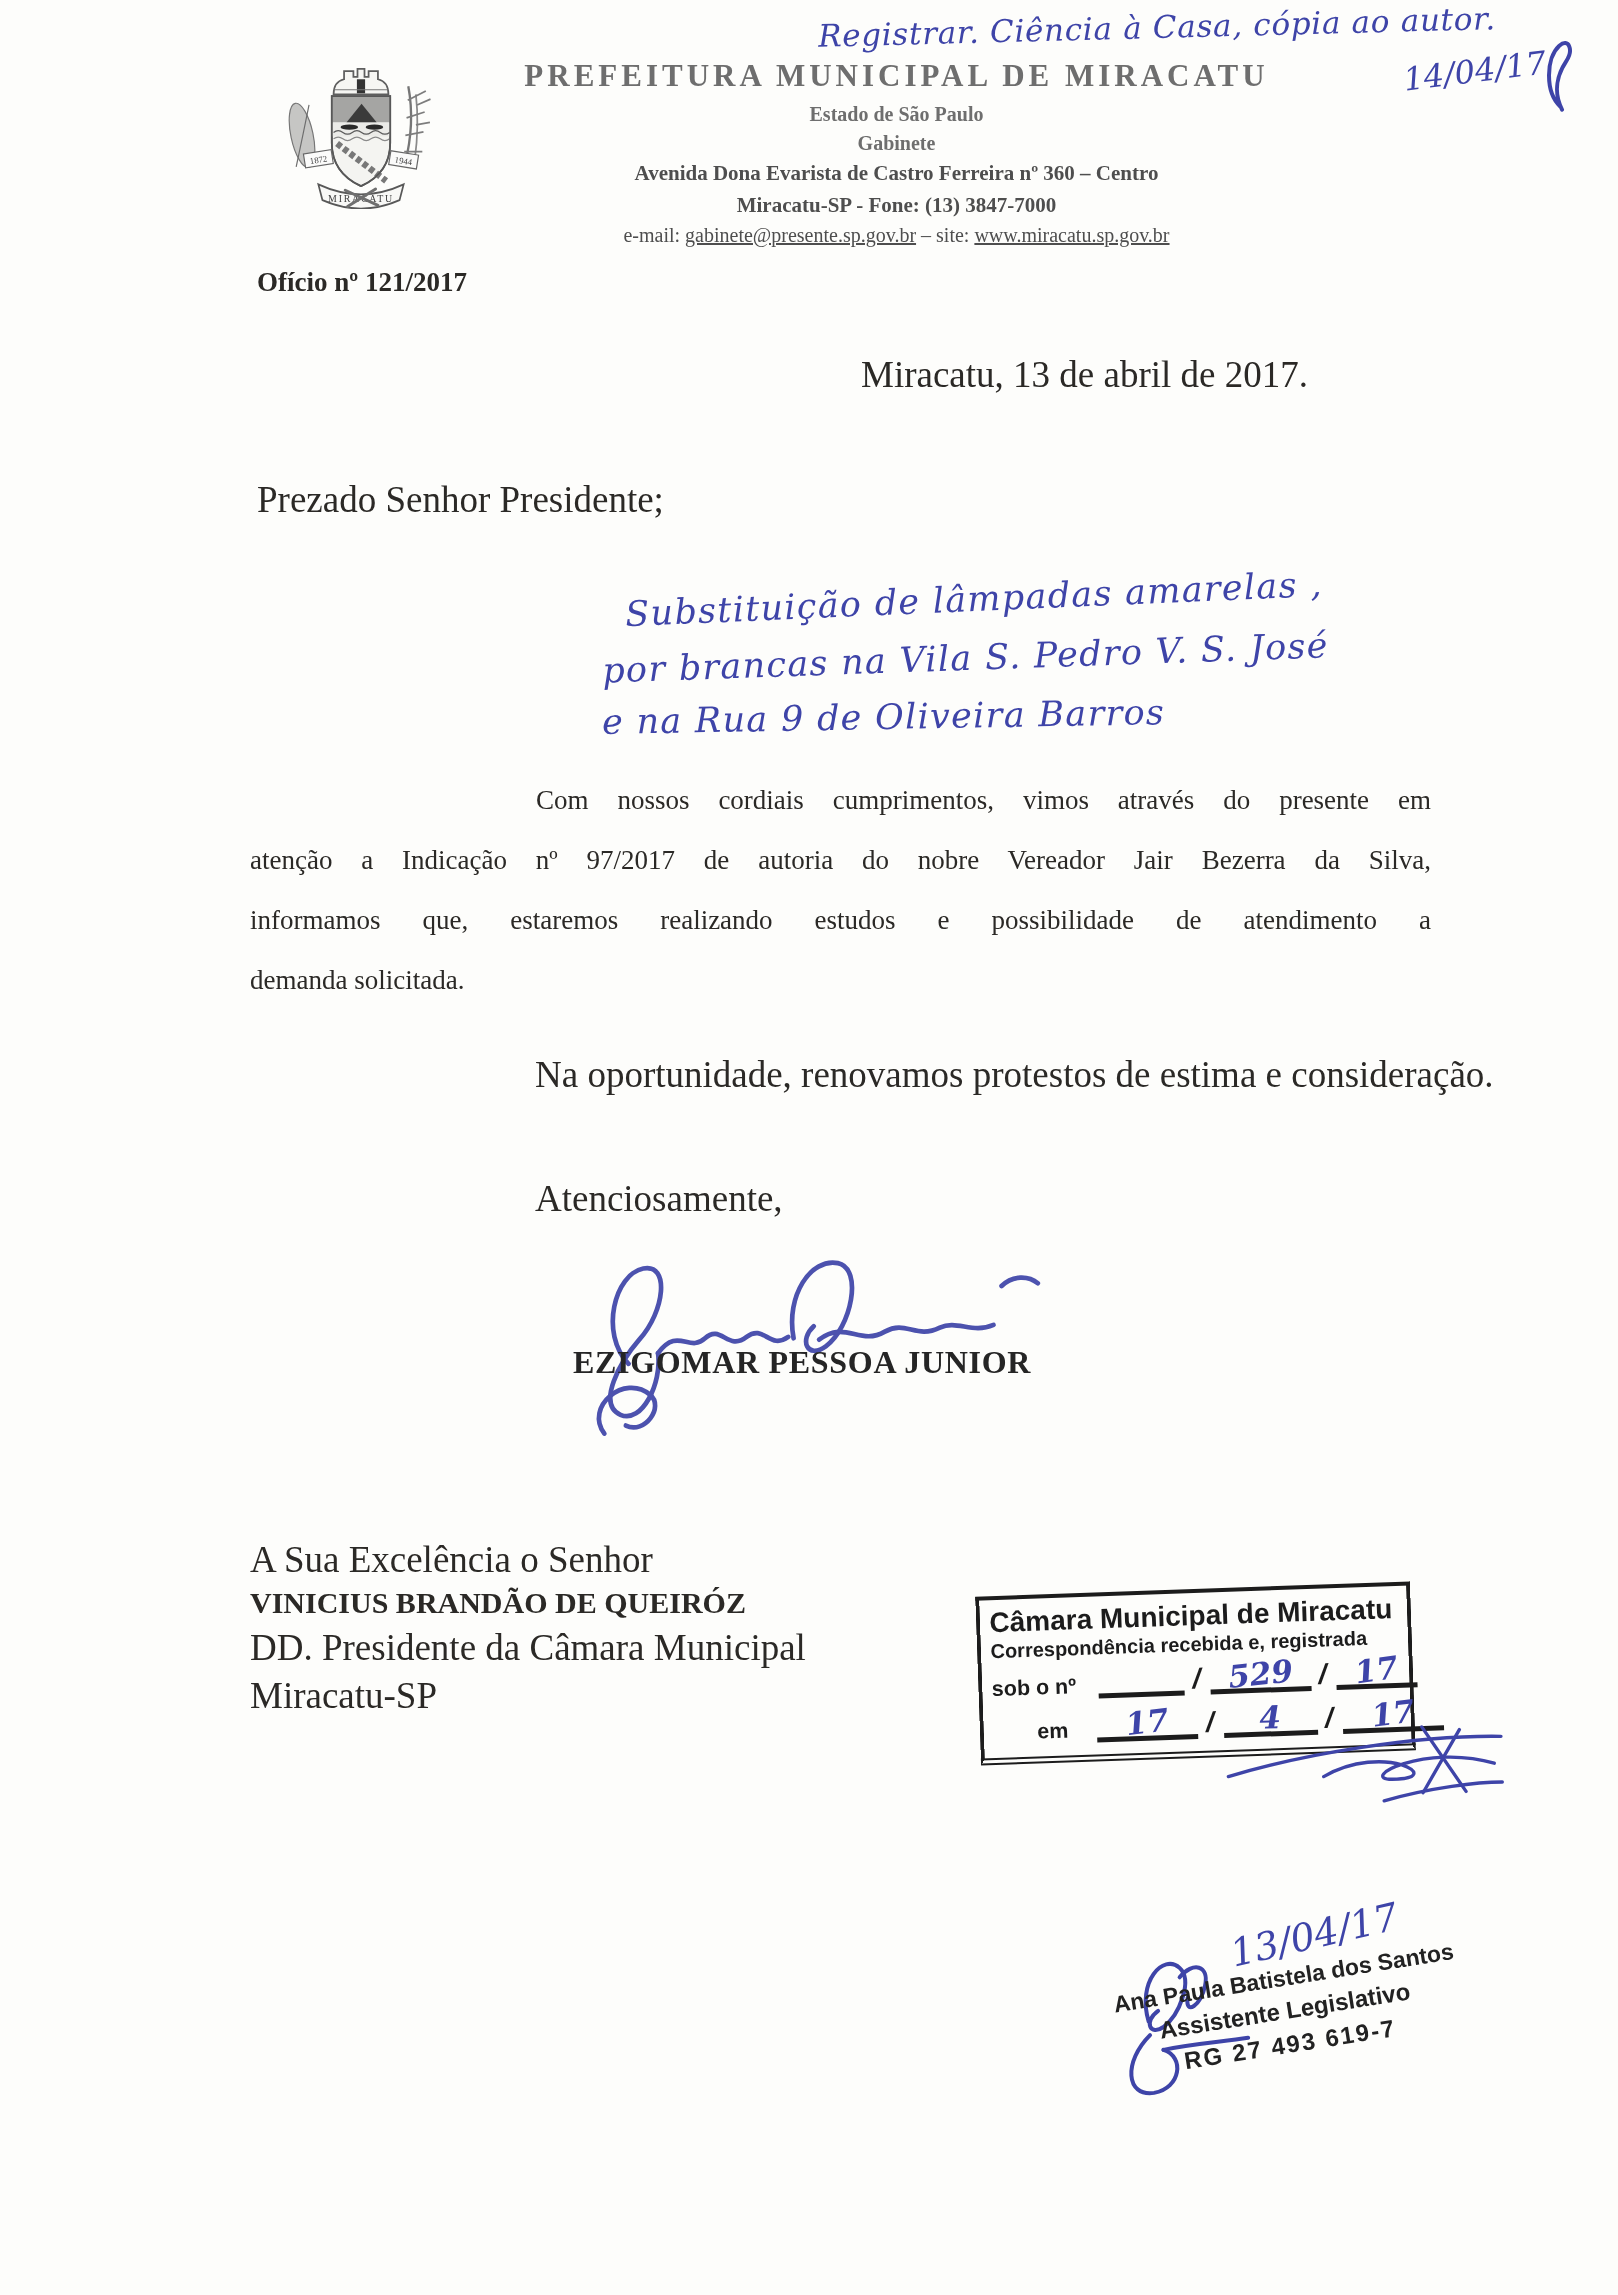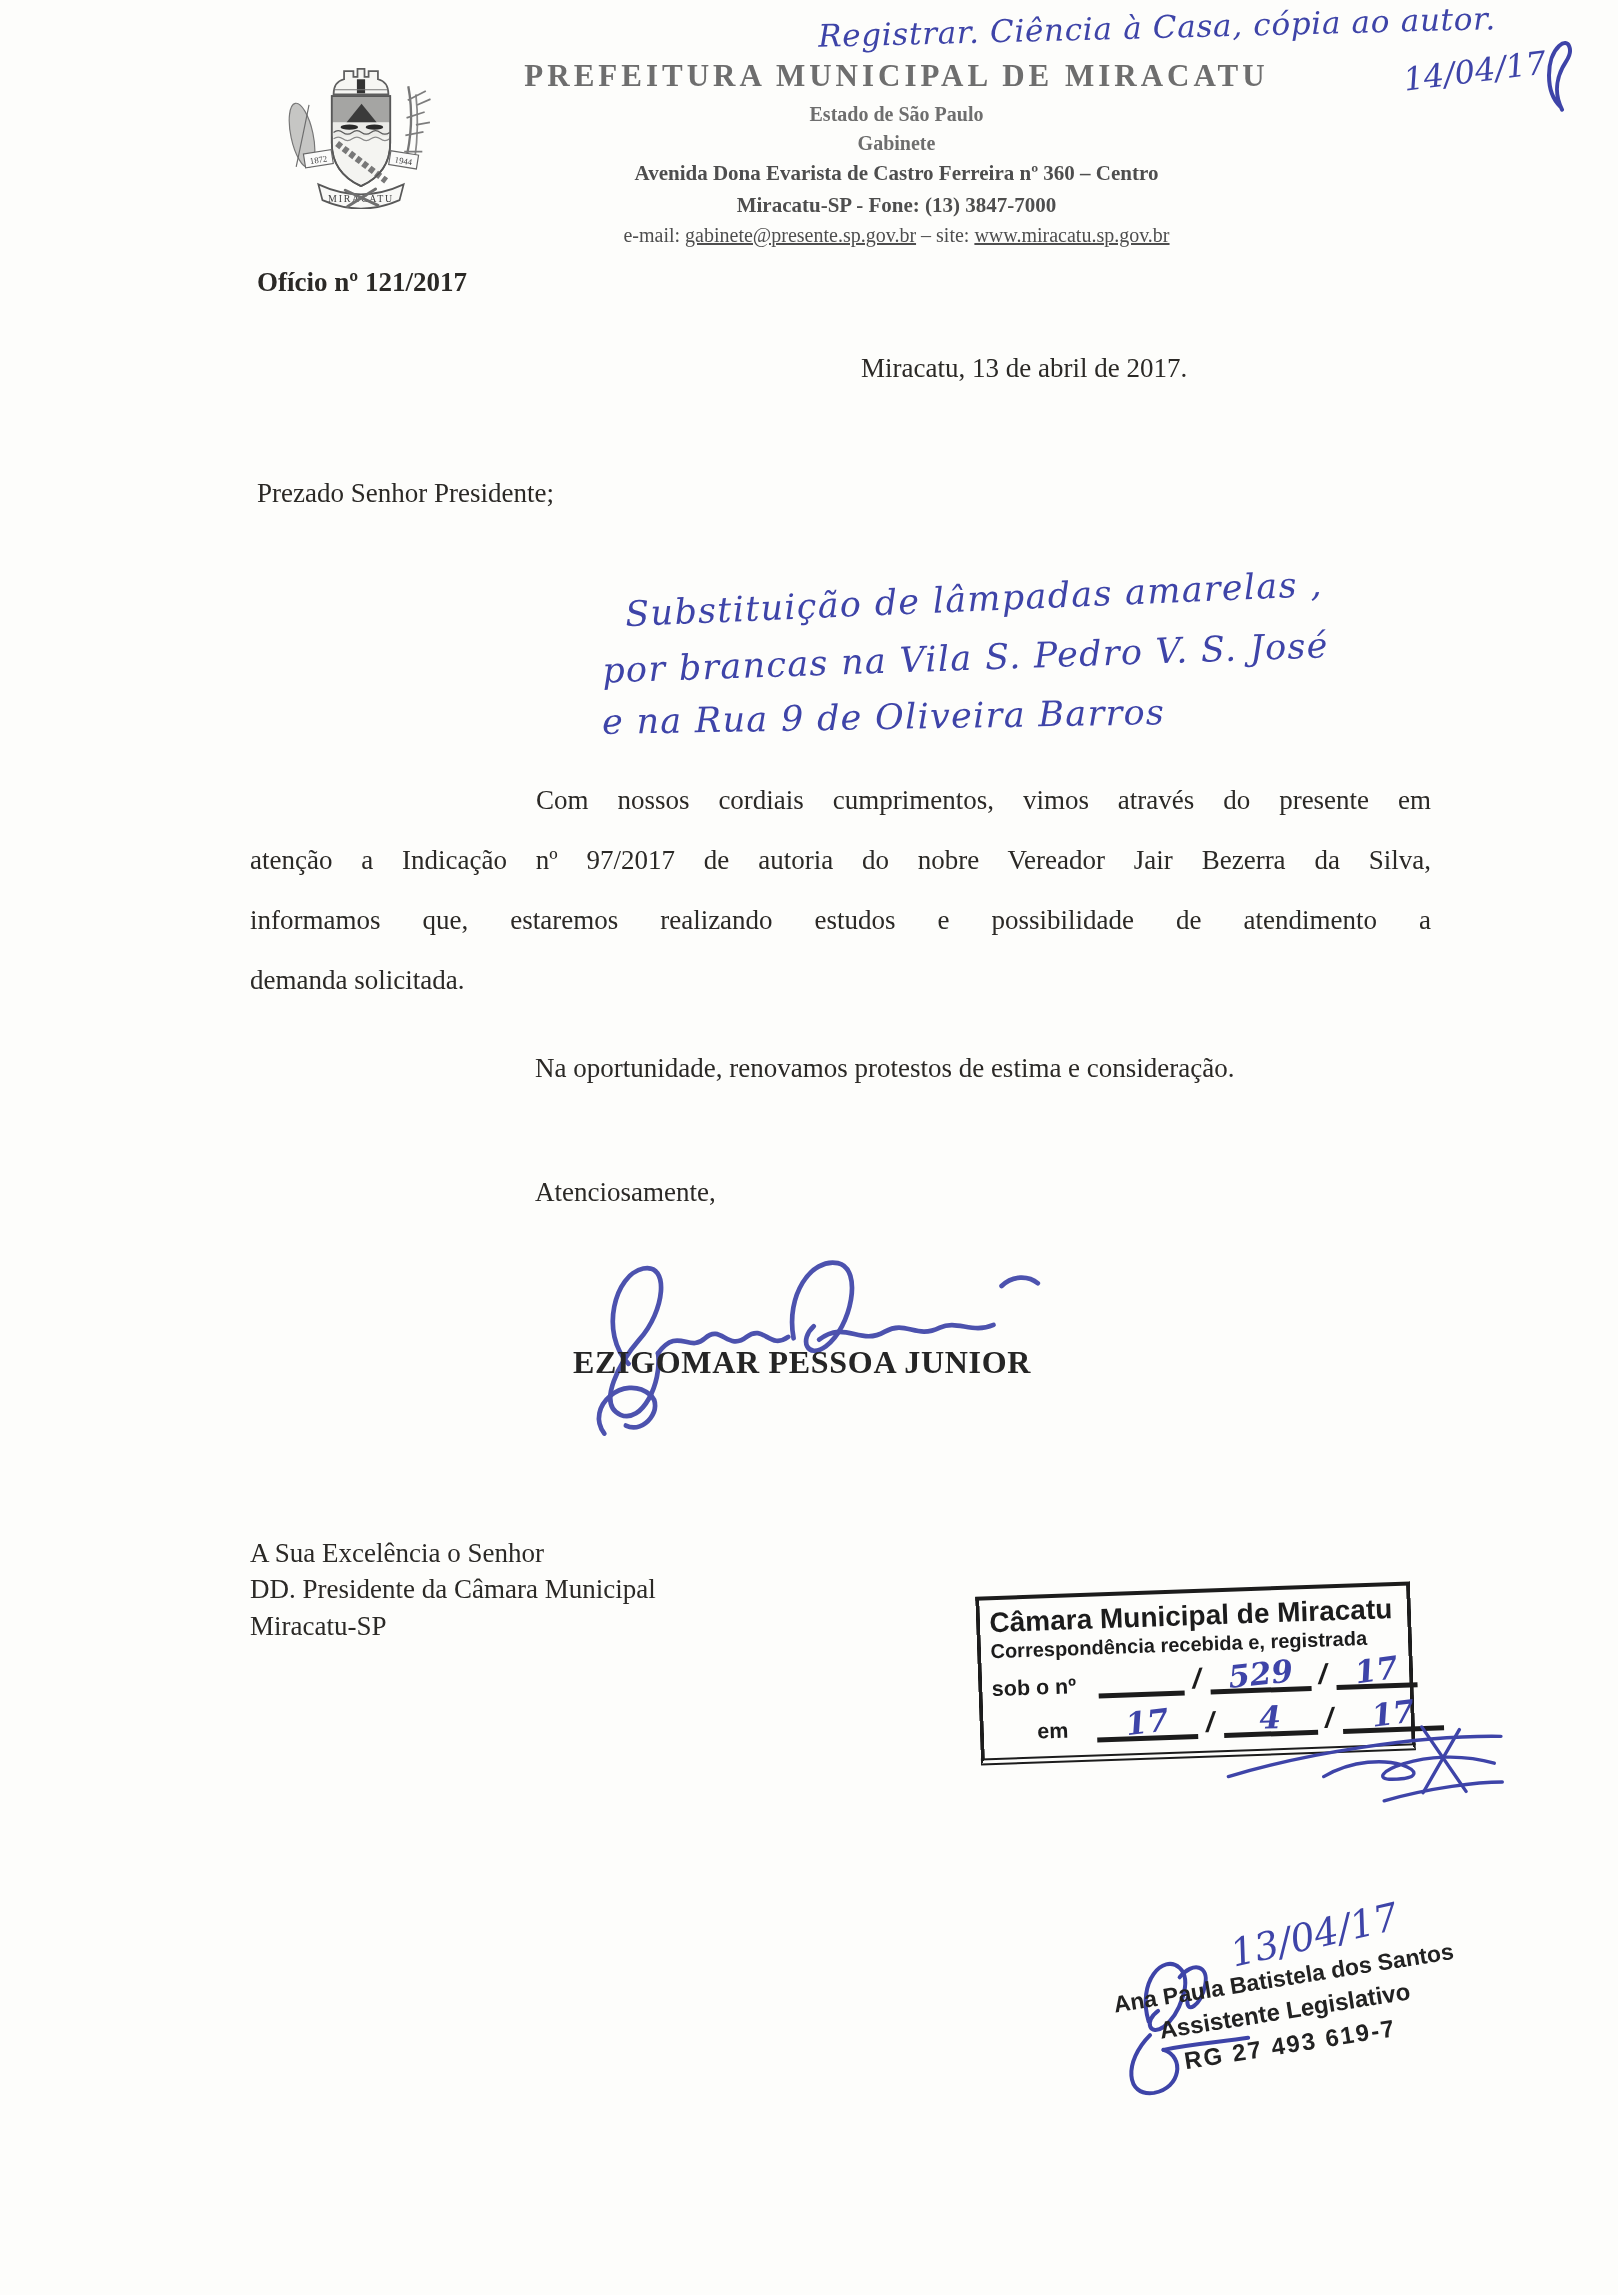--- a/index.html
+++ b/index.html
@@ -2,21 +2,21 @@
 <html style="--ink-blue: #3e44a8; --text-dark: #2b2926; --header-gray: #6e6e6e; --header-dark: #4e4e4e; --stamp-ink: #1c1c1c;font-size:10.7px"><head>
 <meta charset="utf-8">
 <style>
   html,body{margin:0;padding:0;background:#e8e8e8;}
   .page{
     position:relative; width:1618px; height:2295px; margin:0 auto;
     background:#fdfdfb; overflow:hidden;
     font-family:"Liberation Serif", serif; color:var(--text-dark,#2b2926);
   }
   .abs{position:absolute;}
-  .typed{font-size:27px; color:var(--text-dark,#2b2926);}
+  .typed{font-size:37px; color:var(--text-dark,#2b2926);}
   .bold{font-weight:bold;}
   .hw{
     font-family:"DejaVu Serif", serif; font-style:italic;
     color:var(--ink-blue,#3e44a8); white-space:nowrap;
   }
   
   .hdr{position:absolute; left:497px; top:58px; width:799px; text-align:center;}
   .hdr-title{font-size:31px; font-weight:bold; letter-spacing:4px; color:var(--header-gray,#6e6e6e); white-space:nowrap;}
   .hdr-sub{font-size:20px; font-weight:bold; color:var(--header-gray,#6e6e6e); margin-top:9.4px;}
   .hdr-sub2{font-size:20px; font-weight:bold; color:var(--header-gray,#6e6e6e); margin-top:5.4px;}
@@ -138,20 +138,21 @@
       <path d="M380 150 C 420 120, 440 160, 478 138 C 510 120, 524 150, 560 132 C 586 120, 608 142, 640 128"></path>
       <path d="M652 70 C 668 54, 692 54, 706 66"></path>
     </g>
   </svg>
   <div class="abs" style="left:513px; top:1344px; width:578px; text-align:center;">
     <div class="bold" style="font-size:32px; letter-spacing:0.7px; color:#252525;">EZIGOMAR PESSOA JUNIOR</div>
   </div>
 
   <div class="abs" style="left:250px; top:1538px;">
     <div class="typed">A Sua Excelência o Senhor</div>
+    <div class="typed bold" style="font-size:30px; margin-top:5.4px;">VINICIUS BRANDÃO DE QUEIRÓZ</div>
     <div class="typed" style="margin-top:5.4px;">DD. Presidente da Câmara Municipal</div>
     <div class="typed" style="margin-top:5.4px;">Miracatu-SP</div>
   </div>
 
   <div class="stamp">
     <div class="stamp-t1">Câmara Municipal de Miracatu</div>
     <div class="stamp-t2">Correspondência recebida e, registrada</div>
     <div class="srow">
       <span class="slabel" style="width:101px;">sob o nº</span>
       <span class="seg" style="width:86px;"><span class="hwv hw"></span></span>

